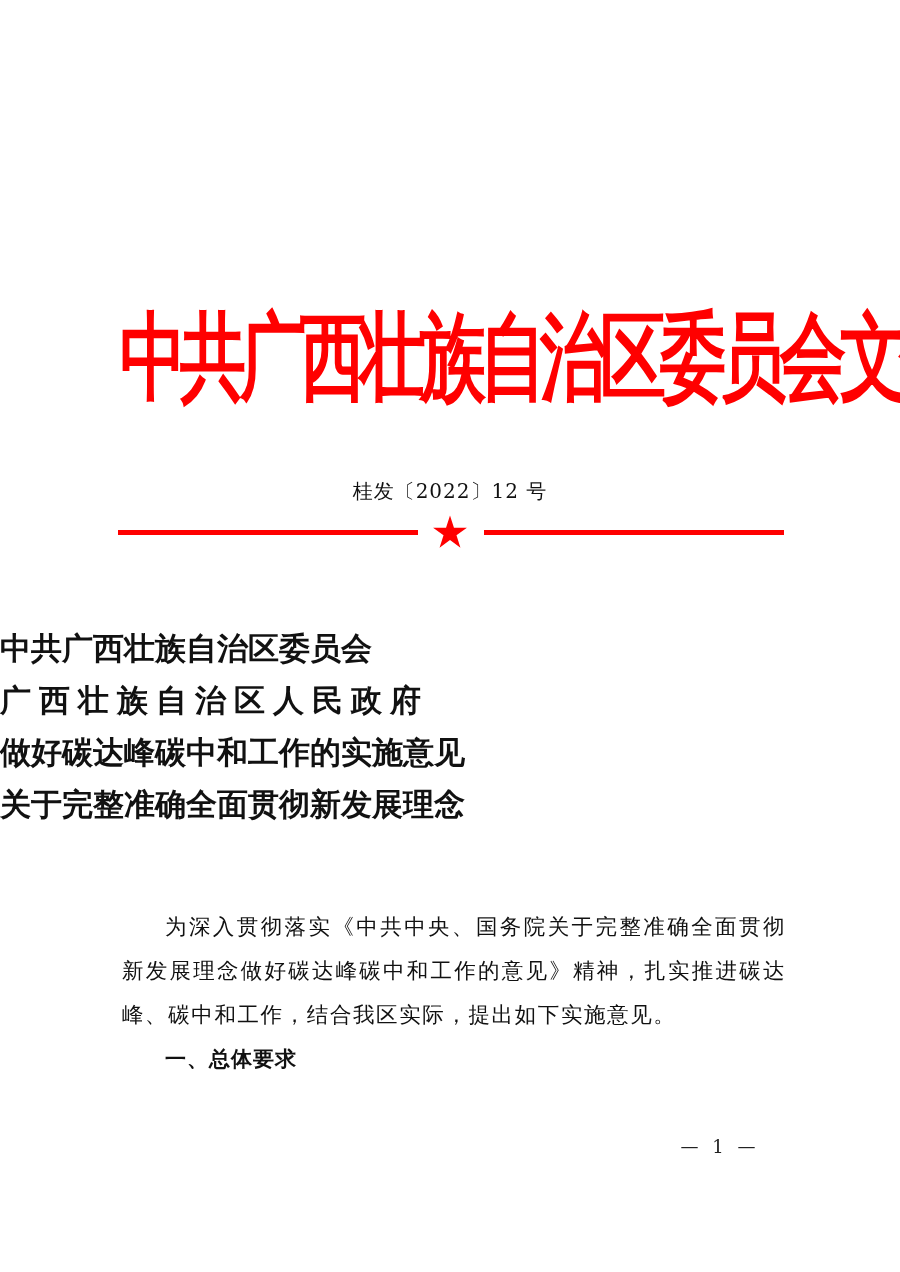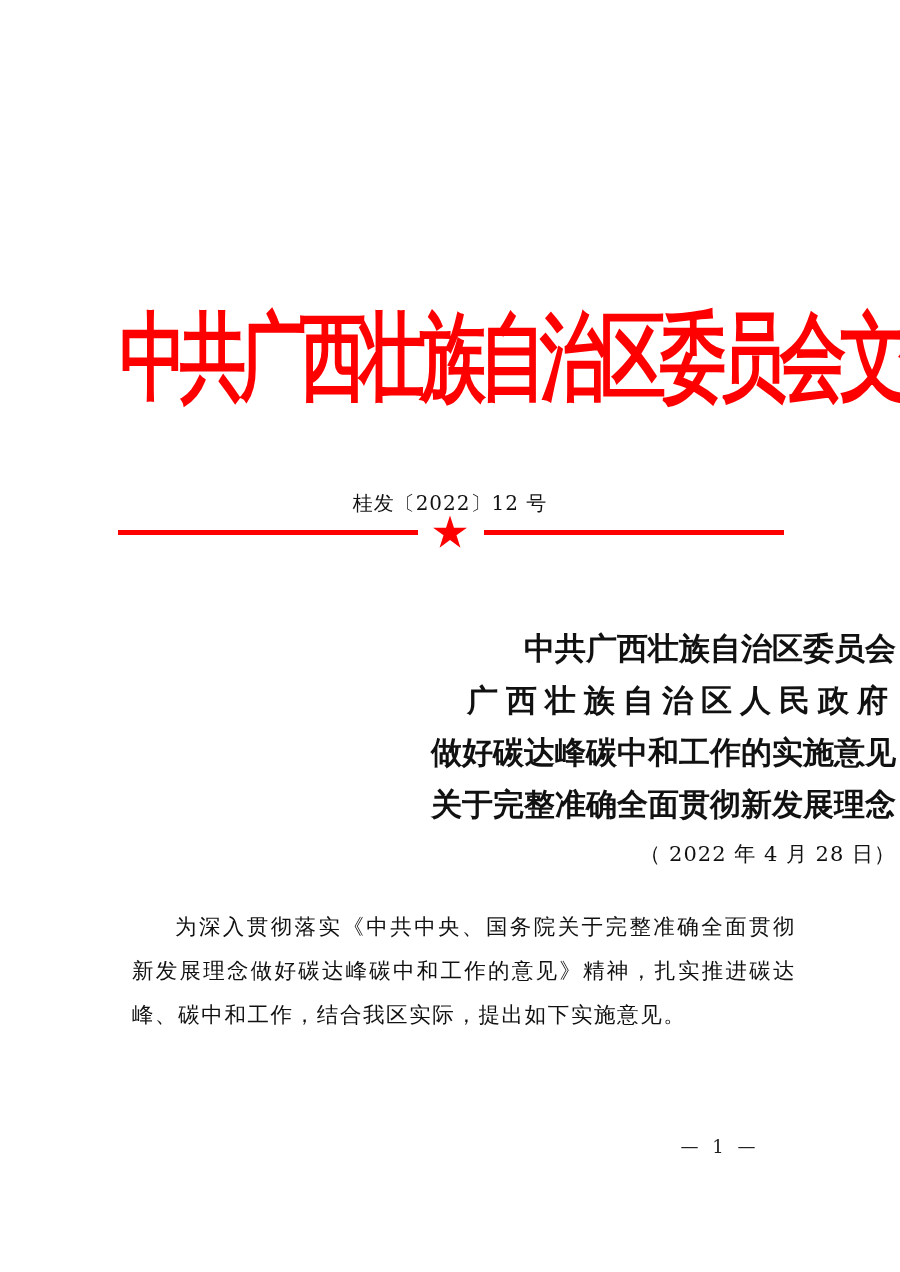--- a/index.html
+++ b/index.html
@@ -9,40 +9,40 @@
   .masthead {
     position: absolute; left: 120px; top: 300px; width: 660px; height: 115px;
     color: #ff0000; font-family: "DejaVu Serif", serif; font-weight: bold;
     font-size: 66px; line-height: 115px; text-align: center;
     letter-spacing: -6px; white-space: nowrap;
     transform: scaleY(1.45); transform-origin: center;
   }
 
   .docnum {
     position: absolute; left: 0; top: 478px; width: 900px; text-align: center;
-    font-family: "DejaVu Serif", serif; font-size: 20px; color: #111; letter-spacing: 1px; margin-top: 12px;
+    font-family: "DejaVu Serif", serif; font-size: 20px; color: #111; letter-spacing: 1px;
   }
 
   .rule { position: absolute; top: 530px; height: 5px; background: #ff0000; }
   .rule-left { left: 118px; width: 300px; }
   .rule-right { left: 484px; width: 300px; }
   .star { position: absolute; left: 432px; top: 514px; width: 36px; height: 36px; }
 
-  .titles { position: absolute; left: 0; top: 622px; width: 896px; text-align: right; }
+  .titles { position: absolute; left: 0; top: 622px; width: 896px; text-align: left; }
   .title-line {
     font-family: "DejaVu Sans", sans-serif; font-weight: bold; font-size: 31px;
     color: #111; height: 52px; line-height: 52px; white-space: nowrap;
   }
-  .title-line.spaced { letter-spacing: 8px; padding-left: 24px; }
+  .title-line.spaced { letter-spacing: 8px; }
   .date {
     font-family: "DejaVu Serif", serif; font-size: 21px; color: #111;
     height: 40px; line-height: 40px; margin-top: 4px; letter-spacing: 1px;
   }
 
-  .body { position: absolute; left: 132px; top: 905px; width: 664px; }
+  .body { position: absolute; left: 122px; top: 905px; width: 664px; }
   .para {
     font-family: "DejaVu Serif", serif; font-size: 21.5px; color: #111;
     line-height: 44px; text-indent: 43px; letter-spacing: 1.6px; margin: 0;
     text-align: justify;
   }
   .heading {
     font-family: "DejaVu Sans", sans-serif; font-weight: bold; font-size: 21px;
     color: #111; line-height: 44px; text-indent: 43px; margin: 0; letter-spacing: 1px;
   }
 
@@ -64,21 +64,21 @@
   <svg class="star" viewBox="0 0 100 100">
     <polygon fill="#ff0000" points="50,4 61,38 97,38 68,59 79,94 50,72 21,94 32,59 3,38 39,38"></polygon>
   </svg>
   <div class="rule rule-right"></div>
 
   <div class="titles">
     <div class="title-line">中共广西壮族自治区委员会</div>
     <div class="title-line spaced">广西壮族自治区人民政府</div>
     <div class="title-line">做好碳达峰碳中和工作的实施意见</div>
     <div class="title-line">关于完整准确全面贯彻新发展理念</div>
-    <div class="date">（ 2022 年 4 月 28 日）</div>
   </div>
 
   <div class="body">
     <p class="para">为深入贯彻落实《中共中央、国务院关于完整准确全面贯彻新发展理念做好碳达峰碳中和工作的意见》精神，扎实推进碳达峰、碳中和工作，结合我区实际，提出如下实施意见。</p>
+    <p class="heading">一、总体要求</p>
   </div>
 
   <div class="pagenum">— 1 —</div>
 </div>
 
 </body></html>

